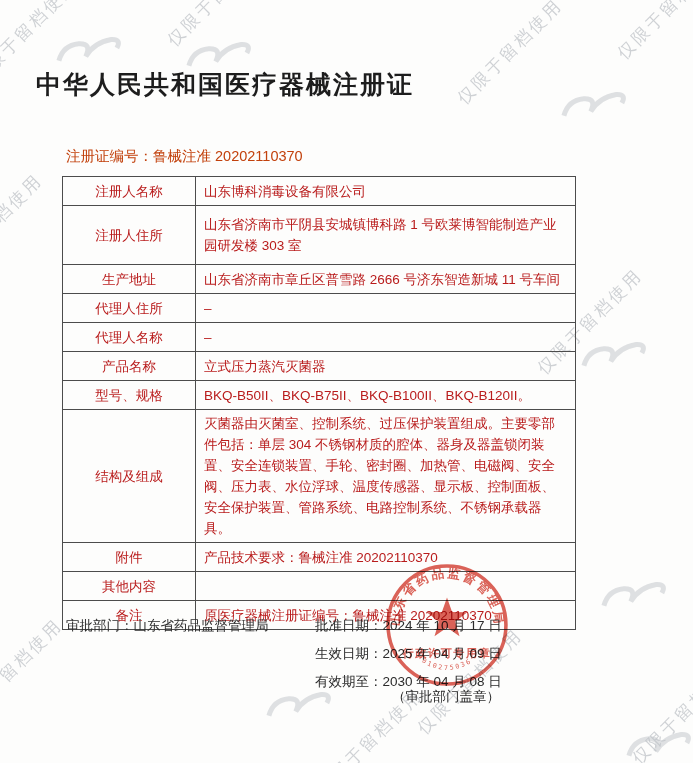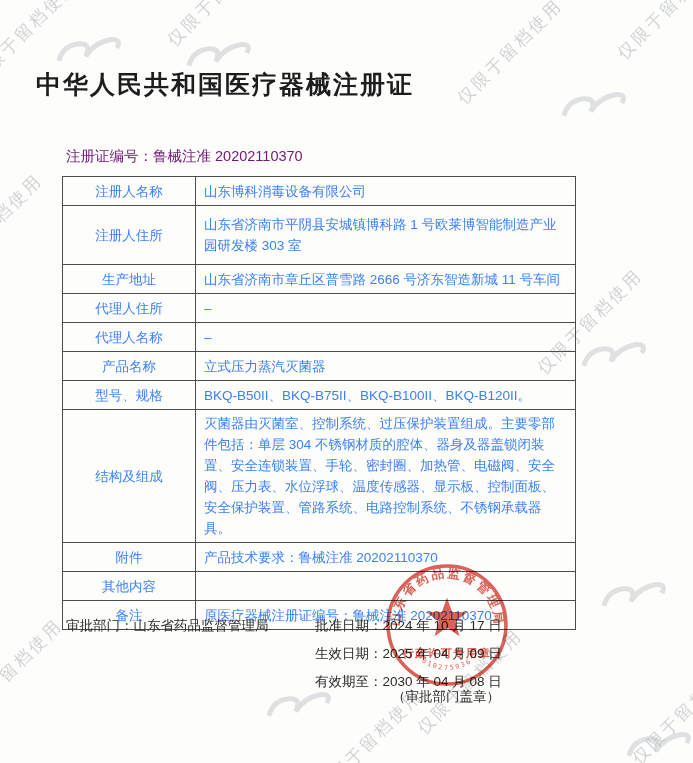--- a/index.html
+++ b/index.html
@@ -17,25 +17,25 @@
   }
   .wm-logo{position:absolute;opacity:.5;transform:rotate(-45deg);}
   .wm-logo svg{display:block;}
   
   .content{position:relative;z-index:2;}
   .title{
     position:absolute;left:0;top:68px;width:100%;margin:0;
     text-align:left;font-size:25px;font-weight:bold;letter-spacing:2px;
     font-family:"Liberation Serif","DejaVu Serif",serif;color:#1d1d1d;padding-left:36px;
   }
-  .regno{position:absolute;left:66px;top:147px;font-size:14.5px;color:#701a75;}
+  .regno{position:absolute;left:66px;top:147px;font-size:14.5px;color:#c2410c;}
   table.cert{
     position:absolute;left:62px;top:176px;width:514px;
     border-collapse:collapse;table-layout:fixed;
-    font-size:13.5px;color:#3b82f6;
+    font-size:13.5px;color:#b91c1c;
   }
   table.cert td{border:1px solid #4c4c4c;padding:3px 8px;line-height:21px;vertical-align:middle;}
   td.lbl{width:116px;text-align:center;padding:3px 2px;}
   tr.h-single td{height:22px;}
   tr.h-addr td{height:52px;}
   tr.h-struct td{height:106px;}
   
   .dept{position:absolute;left:66px;top:617px;font-size:13.5px;}
   .dates{position:absolute;left:315px;top:612px;font-size:13.5px;line-height:28px;}
   .seal-note{position:absolute;left:392px;top:688px;font-size:13.5px;text-align:right;}

